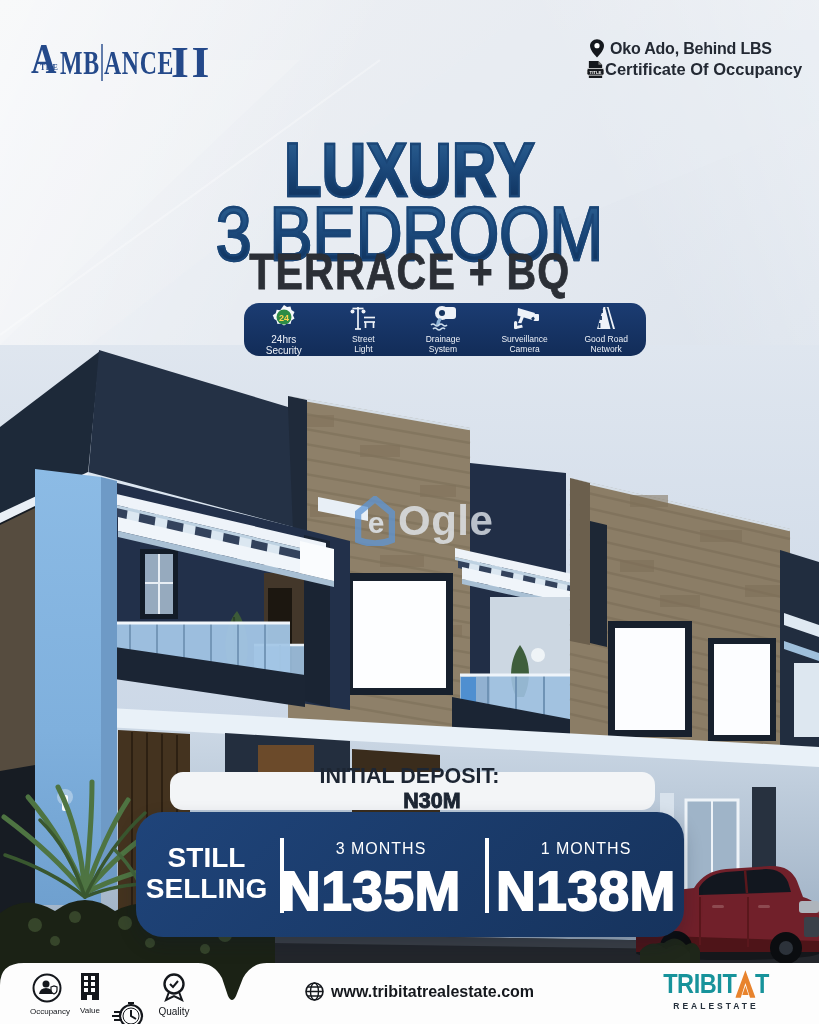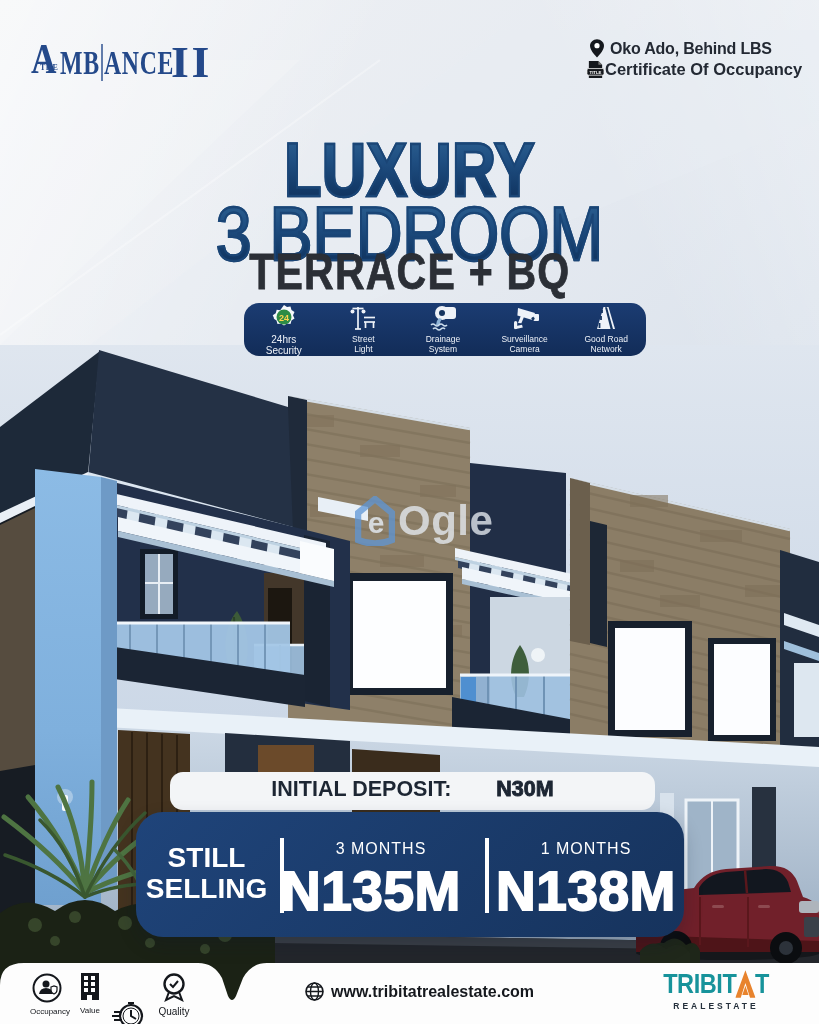--- a/index.html
+++ b/index.html
@@ -449,21 +449,21 @@
 </div>
 
 <div class="abs" style="left:355px;top:496px;display:flex;align-items:center;gap:3px;">
   <svg width="40" height="50" viewBox="0 0 40 50">
         <path d="M20 3L37 17v27q-17 7-34 0V17z" fill="none" stroke="#5d96d6" stroke-width="6.5" opacity=".75"></path>
         <text x="21" y="37" text-anchor="middle" font-size="30" font-weight="bold" fill="#e3e9f0" opacity=".85">e</text>
       </svg>
   <span style="font-size:42px;font-weight:bold;color:rgba(230,235,241,.78);letter-spacing:.5px;">Ogle</span>
 </div>
 
-<div class="abs" style="left:170px;top:772px;width:485px;height:38px;background:#f3f5f7;border-radius:13px;display:flex;align-items:center;justify-content:center;font-size:21.5px;color:#1d2633;padding-bottom:4px;box-sizing:border-box;">
+<div class="abs" style="left:170px;top:772px;width:485px;height:38px;background:#f3f5f7;border-radius:13px;display:flex;align-items:center;justify-content:center;font-size:21.5px;color:#1d2633;padding-bottom:4px;box-sizing:border-box;flex-direction:column;">
   <span style="font-weight:bold;">INITIAL DEPOSIT:&nbsp;</span>
       <span style="font-weight:bold;padding-left:39px;-webkit-text-stroke:.9px #1d2633;">N30M</span>
 </div>
 
 <div class="abs" style="left:136px;top:812px;width:548px;height:125px;background:linear-gradient(135deg,#1f447a,#16335d);border-radius:27px;color:#fff;box-shadow:0 8px 18px rgba(15,25,45,.25);">
 
   <div class="abs" style="left:0px;top:30px;width:141px;text-align:center;font-weight:bold;font-size:28px;line-height:1.12;"><span style="display:inline-block;">STILL<br>SELLING</span></div>
 
   <div class="abs" style="left:144px;top:26px;width:3.5px;height:75px;background:#fff;"></div>
 

